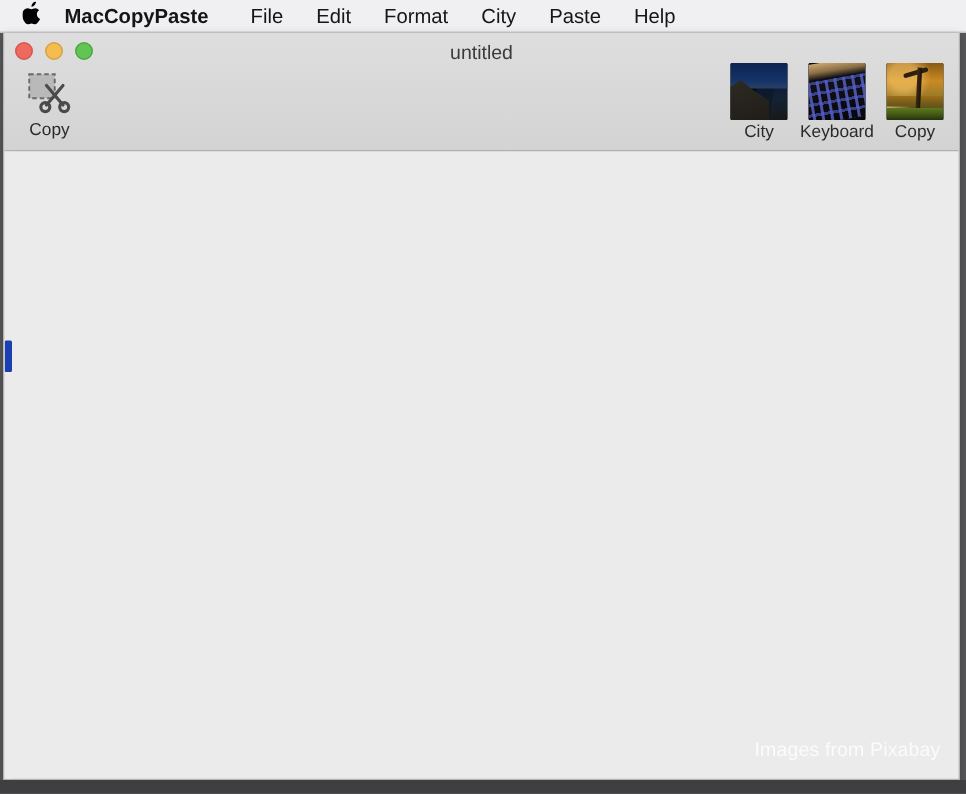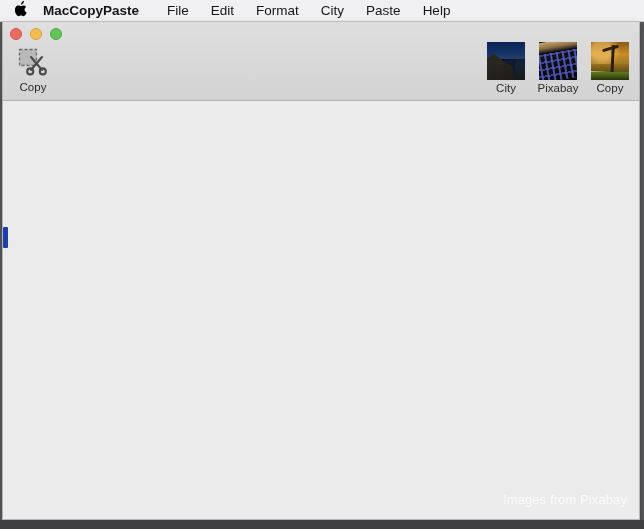--- a/index.html
+++ b/index.html
@@ -333,20 +333,21 @@
   <div id="window">
 
     <div id="titlebar">
 
       <div id="traffic-lights">
         <div class="light close"></div>
         <div class="light min"></div>
         <div class="light max"></div>
       </div>
 
+      <div id="window-title">untitled</div>
 
       <div id="toolbar-left">
 
         <div class="tb-btn">
           <div class="tb-icon">
             <svg width="32" height="32" viewBox="0 0 32 32" aria-hidden="true">
               <rect x="2.5" y="3.5" width="17" height="16" fill="#b9b9b9" stroke="#6b6b6b" stroke-width="1.3" stroke-dasharray="3,2"></rect>
               <g stroke="#4a4a4a" stroke-width="2.1" fill="none" stroke-linecap="round">
                 <line x1="14" y1="11" x2="25" y2="24"></line>
                 <line x1="25" y1="11" x2="14" y2="24"></line>
@@ -371,21 +372,21 @@
         </div>
 
 
         <div class="thumb-btn">
           <div class="thumb">
             <div class="art-keyboard">
               <div class="k-glow"></div>
               <div class="k-rows"></div>
             </div>
           </div>
-          <div class="thumb-label">Pixabay</div>
+          <div class="thumb-label">Keyboard</div>
         </div>
 
         <div class="thumb-btn">
           <div class="thumb">
             <div class="art-trees">
               <div class="tr-sky"></div>
               <div class="tr-branch"></div>
               <div class="tr-trunk"></div>
               <div class="tr-path"></div>
               <div class="tr-grass"></div>

